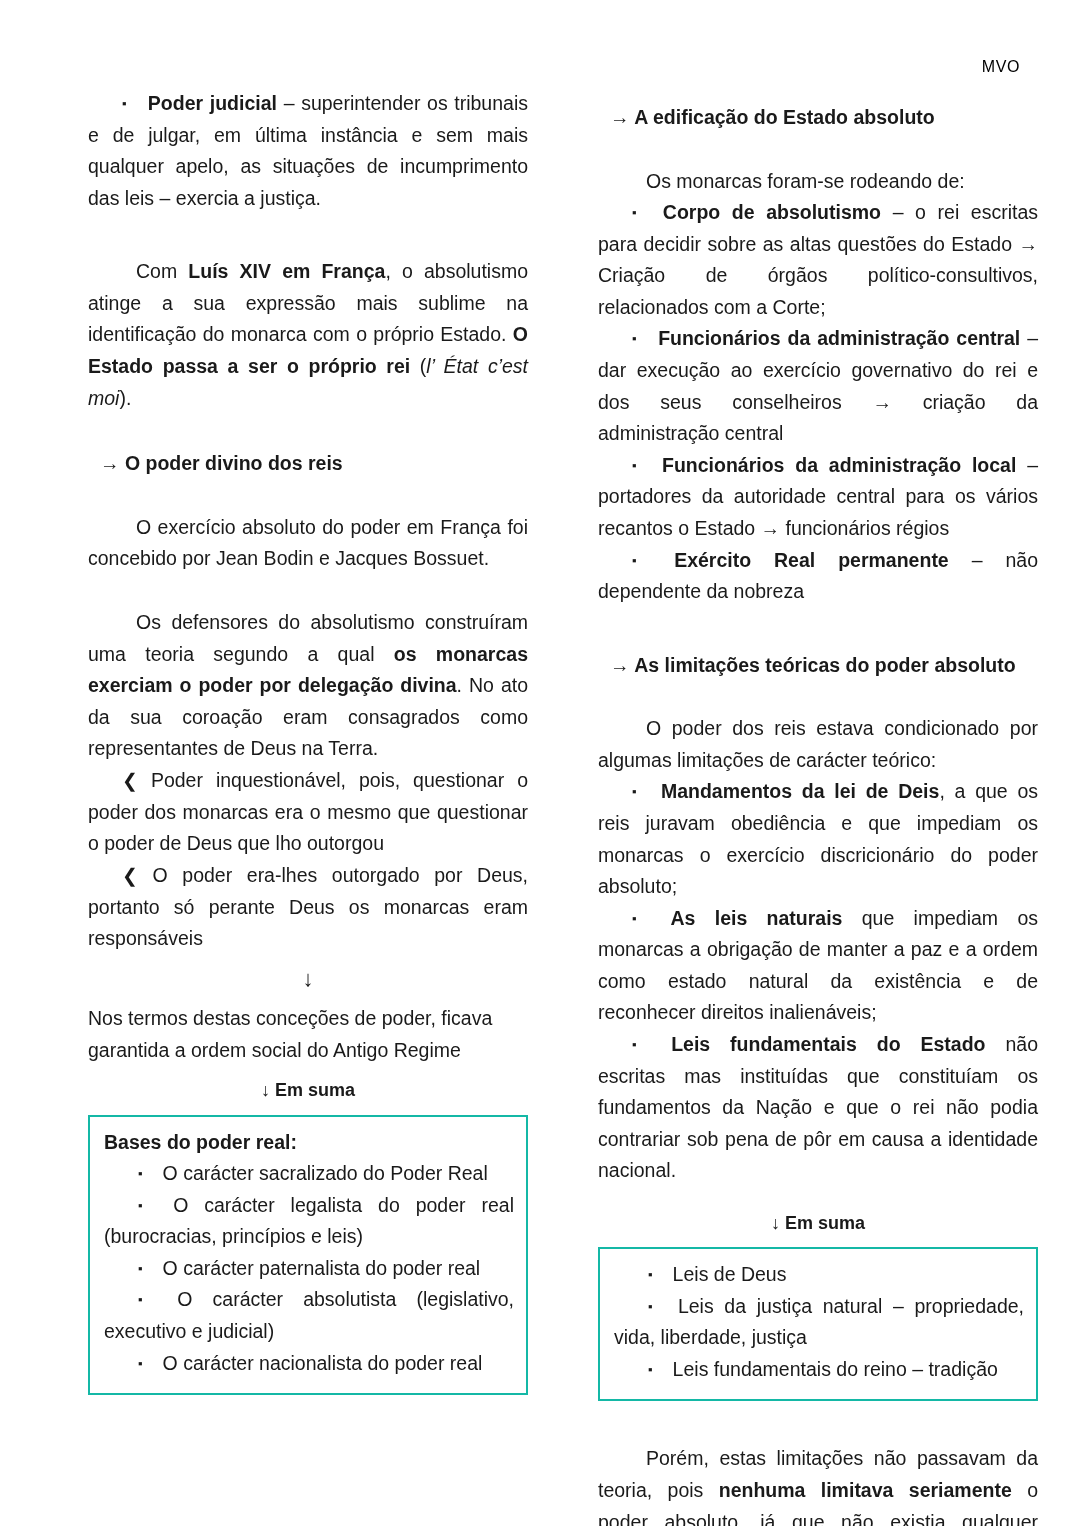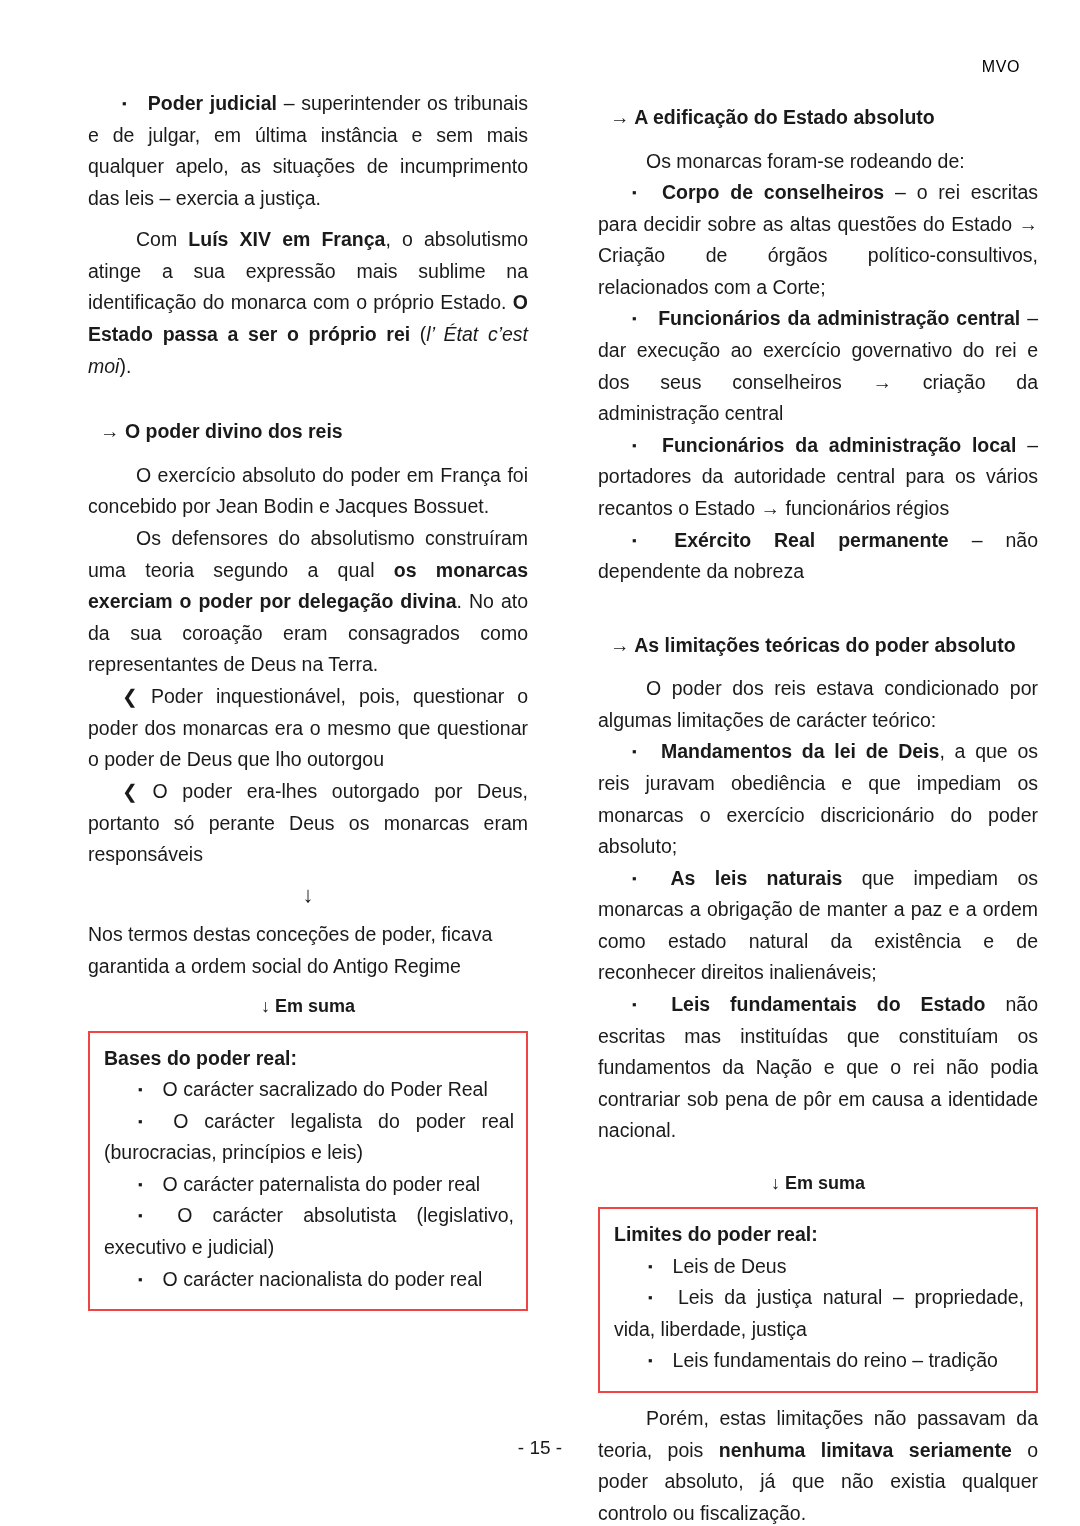--- a/index.html
+++ b/index.html
@@ -50,21 +50,21 @@
 
   
   p {
     margin: 0;
     font-size: 19.5px;
     line-height: 1.62;
     text-align: justify;
     text-justify: inter-word;
     hyphens: none;
   }
-  .indent { text-indent: 48px; }
+  .indent { text-indent: 48px; margin-top: 32px; }
   .indent-small { text-indent: 34px; }
 
   .heading {
     margin: 12px;
     font-size: 19.5px;
     line-height: 1.62;
     font-weight: bold;
     text-align: left;
   }
   .heading .arrow { font-weight: bold; }
@@ -106,21 +106,21 @@
   }
   .em-suma {
     text-align: center;
     font-weight: bold;
     font-size: 18px;
     margin: 0;
   }
 
   
   .box {
-    border: 2px solid #ef4444;
+    border: 2px solid #14b8a6;
     box-sizing: border-box;
     padding: 10px 12px 14px 14px;
     margin-top: 9px;
   }
   .box p {
     font-size: 19.5px;
     line-height: 1.62;
   }
   .box .box-title {
     font-weight: bold;
@@ -191,21 +191,21 @@
       </div>
 
     </div>
 
     <div class="col col-right">
 
       <p class="heading"><span class="arrow">→</span> <span>A edificação do Estado absoluto</span></p>
 
       <p class="indent">Os monarcas foram-se rodeando de:</p>
 
-      <p class="bullet-line"><span class="sq">▪</span><span class="sq-gap"></span><b>Corpo de conselheiros</b><span> – o rei escritas para decidir sobre as altas questões do Estado → Criação de órgãos político-consultivos, relacionados com a Corte;</span></p>
+      <p class="bullet-line"><span class="sq">▪</span><span class="sq-gap"></span><b>Corpo de absolutismo</b><span> – o rei escritas para decidir sobre as altas questões do Estado → Criação de órgãos político-consultivos, relacionados com a Corte;</span></p>
 
       <p class="bullet-line"><span class="sq">▪</span><span class="sq-gap"></span><b>Funcionários da administração central</b><span> – dar execução ao exercício governativo do rei e dos seus conselheiros → criação da administração central</span></p>
 
       <p class="bullet-line"><span class="sq">▪</span><span class="sq-gap"></span><b>Funcionários da administração local</b><span> – portadores da autoridade central para os vários recantos o Estado → funcionários régios</span></p>
 
       <p class="bullet-line"><span class="sq">▪</span><span class="sq-gap"></span><b>Exército Real permanente</b><span> – não dependente da nobreza</span></p>
 
       <div class="gap-lg"></div>
 
       <p class="heading"><span class="arrow">→</span> <span>As limitações teóricas do poder absoluto</span></p>
@@ -216,29 +216,27 @@
 
       <p class="bullet-line"><span class="sq">▪</span><span class="sq-gap"></span><b>As leis naturais</b><span> que impediam os monarcas a obrigação de manter a paz e a ordem como estado natural da existência e de reconhecer direitos inalienáveis;</span></p>
 
       <p class="bullet-line"><span class="sq">▪</span><span class="sq-gap"></span><b>Leis fundamentais do Estado</b><span> não escritas mas instituídas que constituíam os fundamentos da Nação e que o rei não podia contrariar sob pena de pôr em causa a identidade nacional.</span></p>
 
       <div class="gap-md"></div>
 
       <p class="em-suma"><span>↓</span> <span>Em suma</span></p>
 
       <div class="box">
-        <p class="box-title">Limites do poder real:</p>
         <p class="bullet-line"><span class="sq">▪</span><span class="sq-gap"></span><span>Leis de Deus</span></p>
         <p class="bullet-line"><span class="sq">▪</span><span class="sq-gap"></span><span>Leis da justiça natural – propriedade, vida, liberdade, justiça</span></p>
         <p class="bullet-line"><span class="sq">▪</span><span class="sq-gap"></span><span>Leis fundamentais do reino – tradição</span></p>
       </div>
 
       <div class="gap-sm"></div>
 
       <p class="indent"><span>Porém, estas limitações não passavam da teoria, pois </span><b>nenhuma limitava seriamente</b><span> o poder absoluto, já que não existia qualquer controlo ou fiscalização.</span></p>
 
     </div>
 
   </div>
 
-  <div class="page-number">- 15 -</div>
 
 </div>
 
 </body></html>

